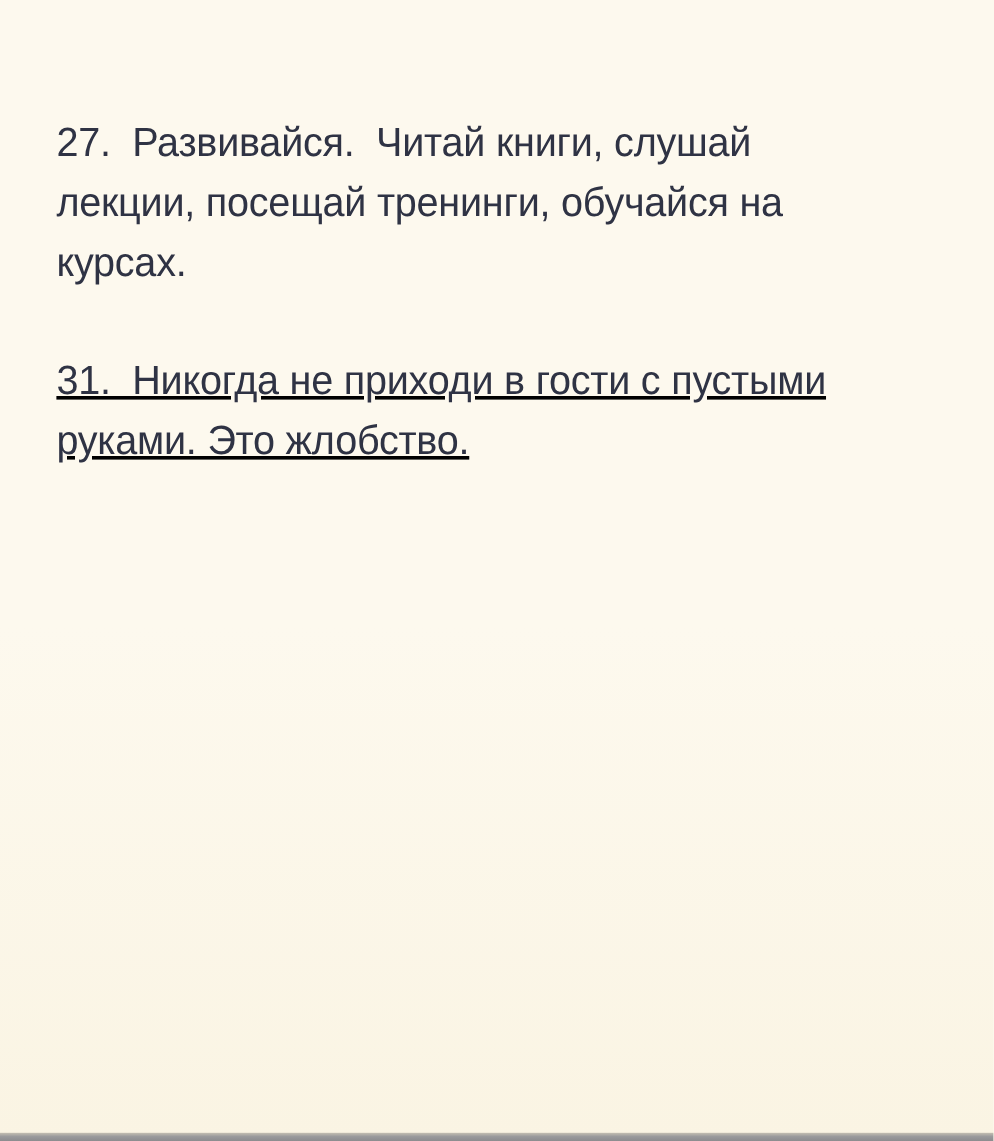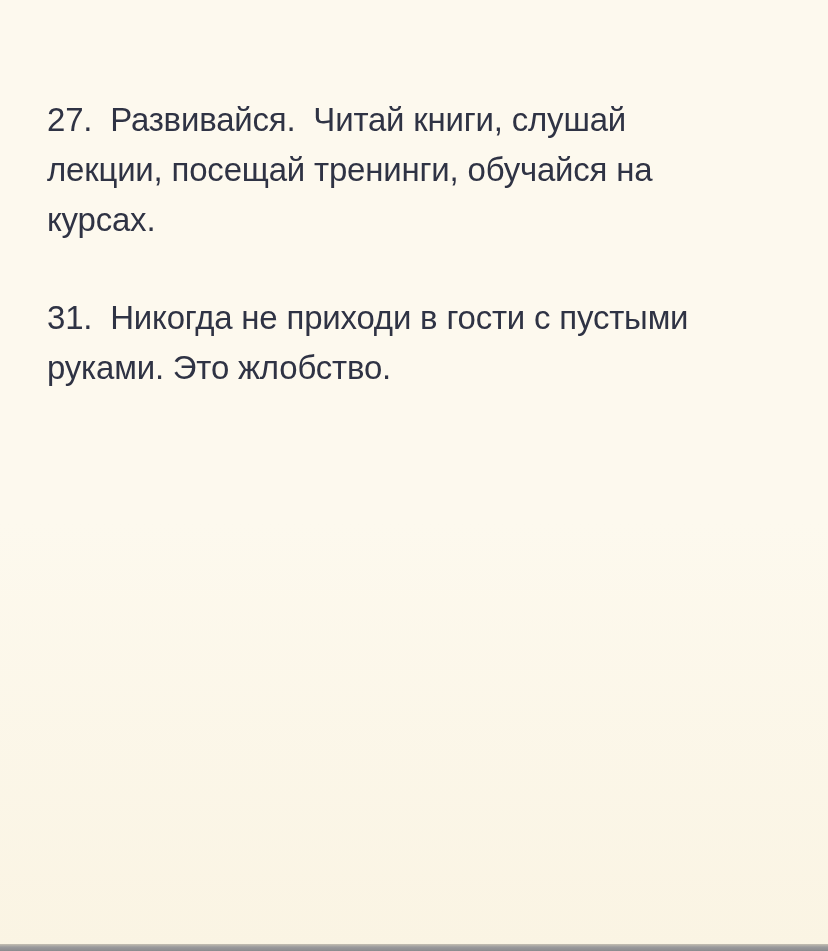--- a/index.html
+++ b/index.html
@@ -23,21 +23,21 @@
   }
   .content {
     position: absolute;
     top: 94px;
     left: 47px;
     right: 40px;
   }
   .para {
     margin-bottom: 48px;
   }
-  .para:last-child { margin-bottom: 12px; }
+  .para:last-child { margin-bottom: 12px; text-decoration: underline; }
   .line {
     font-size: 34px;
     line-height: 50px;
     letter-spacing: -0.2px;
     color: var(--ink);
     white-space: pre;
     transform: scaleX(0.97);
     transform-origin: left center;
   }
   .bottom-bar {

